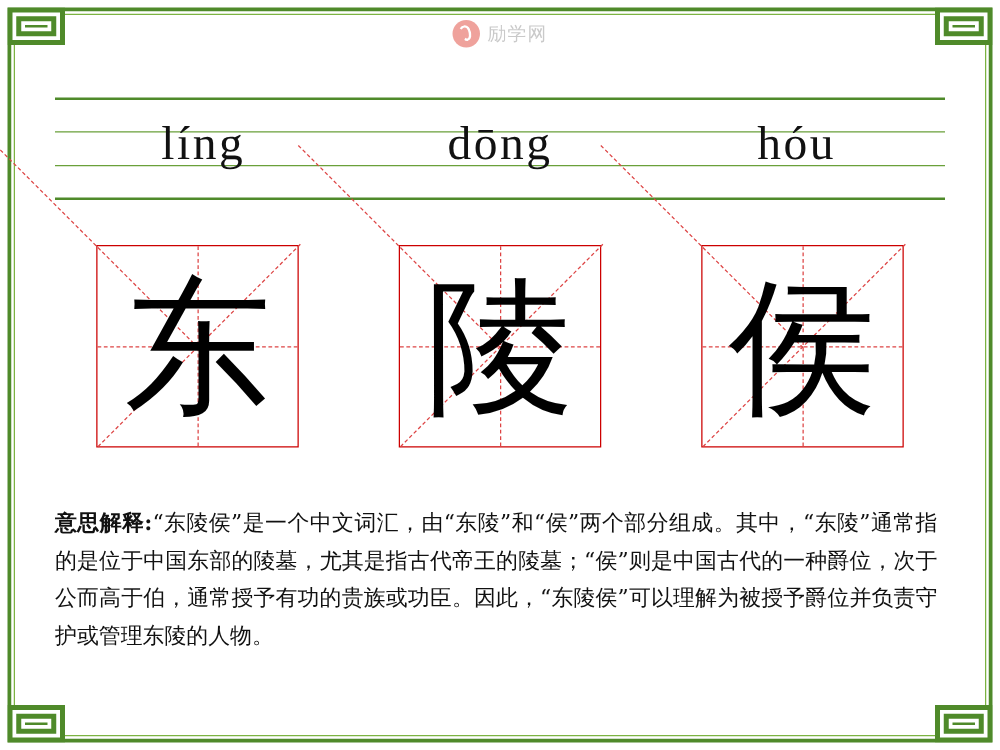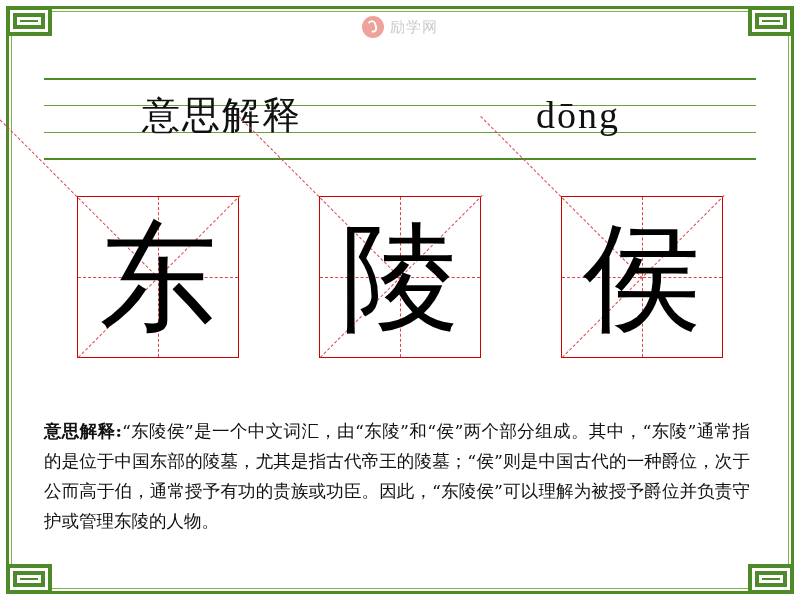--- a/index.html
+++ b/index.html
@@ -198,21 +198,20 @@
   .explain {
     position: absolute;
     left: 44px;
     top: 404px;
     width: 706px;
     font-family: "DejaVu Serif", "Liberation Serif", serif;
     font-size: 17.5px;
     line-height: 1.72;
     color: #111111;
     text-align: justify;
-    margin-top: 12px;
   }
   .explain-label {
     font-weight: bold;
   }
 </style>
 </head>
 <body>
 
 <div class="page">
 
@@ -260,22 +259,23 @@
     <span class="logo-mark"></span>
     <span class="logo-text">励学网</span>
   </div>
 
   <div class="pinyin-block">
     <div class="staff-line staff-l1"></div>
     <div class="staff-line thin staff-l2"></div>
     <div class="staff-line thin staff-l3"></div>
     <div class="staff-line staff-l4"></div>
     <div class="pinyin-row">
-      <div class="pinyin-cell">意思解释</div>
+      <div class="pinyin-cell">líng</div>
       <div class="pinyin-cell">dōng</div>
+      <div class="pinyin-cell">hóu</div>
     </div>
   </div>
 
   <div class="char-row">
     <div class="char-box">
       <div class="d-h"></div>
       <div class="d-v"></div>
       <div class="d-d1"></div>
       <div class="d-d2"></div>
       <div class="char-glyph">东</div>

